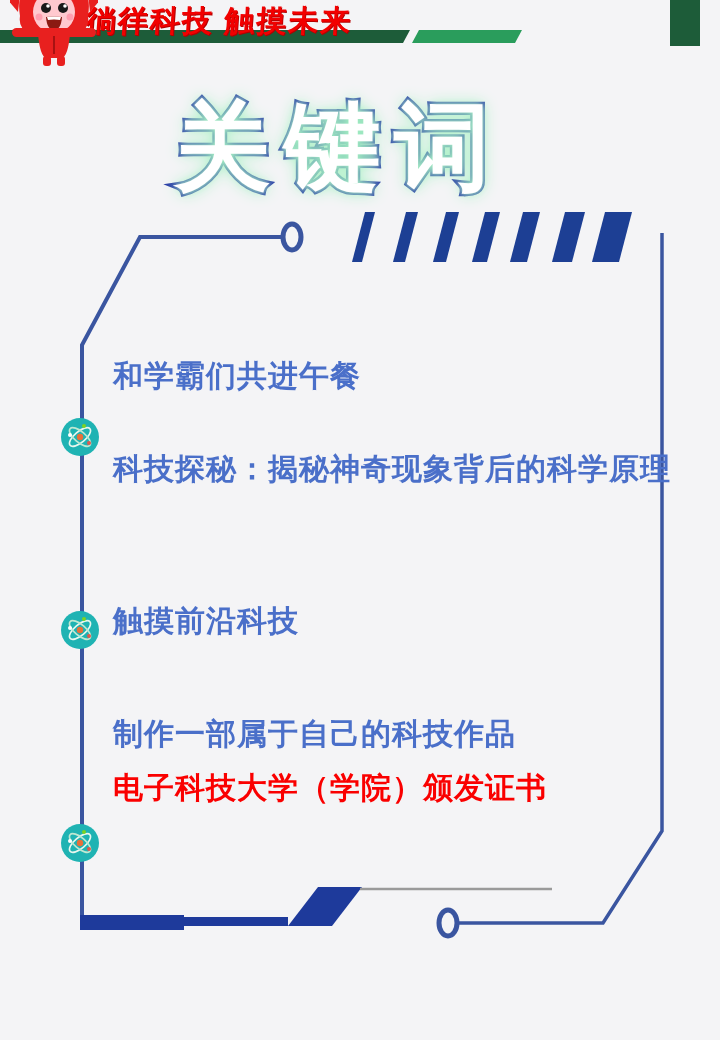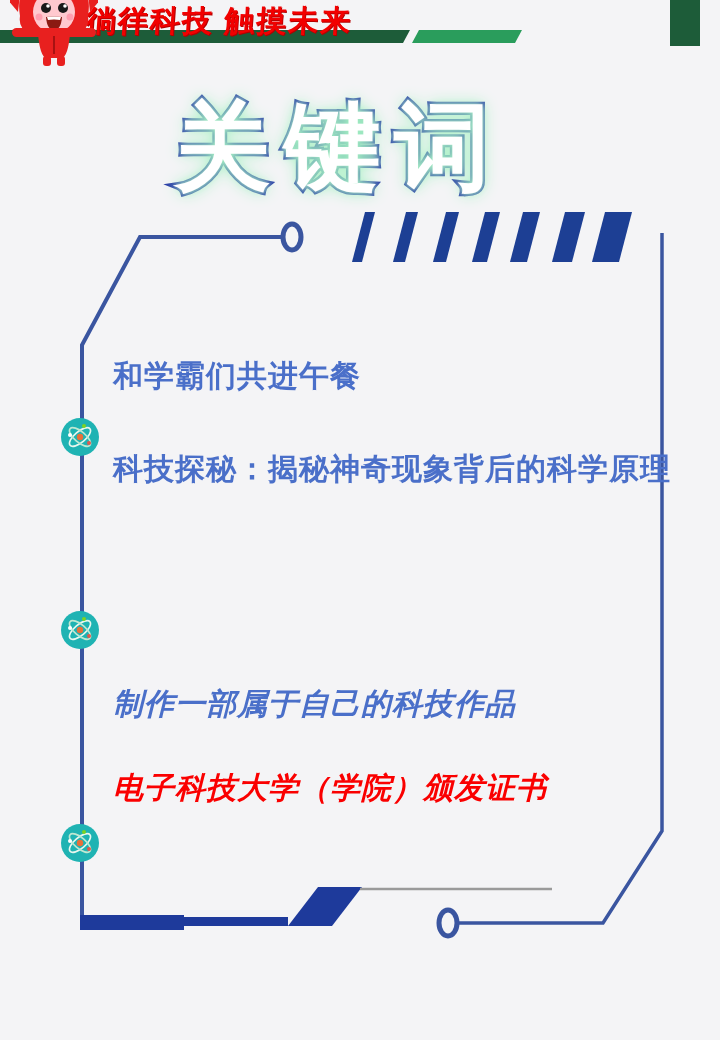--- a/index.html
+++ b/index.html
@@ -61,21 +61,21 @@
     position:absolute;left:113px;
     font-size:30px;font-weight:bold;
     letter-spacing:1px;
     white-space:nowrap;
     z-index:2;
   }
   .kw-1{top:356px;}
   .kw-2{top:437px;}
   .kw-3{top:518px;}
   .kw-4{top:601px;}
-  .kw-5{top:684px;font-style:italic;}
+  .kw-5{top:714px;}
   .kw-6{top:768px;}
 </style>
 </head>
 <body>
 
 <div class="page">
 
   <div class="bar-dark"></div>
   <div class="bar-light"></div>
   <div class="corner-rect"></div>
@@ -162,16 +162,17 @@
       <ellipse rx="13" ry="5.5" transform="rotate(40)" fill="none" stroke="#bfe8d2" stroke-width="1.6"></ellipse>
       <circle r="3.2" fill="#e8703a"></circle>
       <circle cx="4" cy="-11" r="2" fill="#7ed321"></circle>
       <circle cx="9" cy="6" r="2" fill="#e05a4e"></circle>
       <circle cx="-10" cy="-2" r="2" fill="#ffffff"></circle>
     </g>
   </svg>
 
   <div class="kw kw-1" style="color: rgb(74, 111, 201);">和学霸们共进午餐</div>
   <div class="kw kw-2" style="color: rgb(74, 111, 201); margin-top: 12px;">科技探秘：揭秘神奇现象背后的科学原理</div>
+  <div class="kw kw-4" style="color: rgb(74, 111, 201);">触摸前沿科技</div>
   <div class="kw kw-5" style="color: rgb(74, 111, 201);">制作一部属于自己的科技作品</div>
-  <div class="kw kw-6" style="color: rgb(250, 0, 0); font-style: italic;">电子科技大学（学院）颁发证书</div>
+  <div class="kw kw-6" style="color: rgb(250, 0, 0);">电子科技大学（学院）颁发证书</div>
 
 </div>
 
 </body></html>

